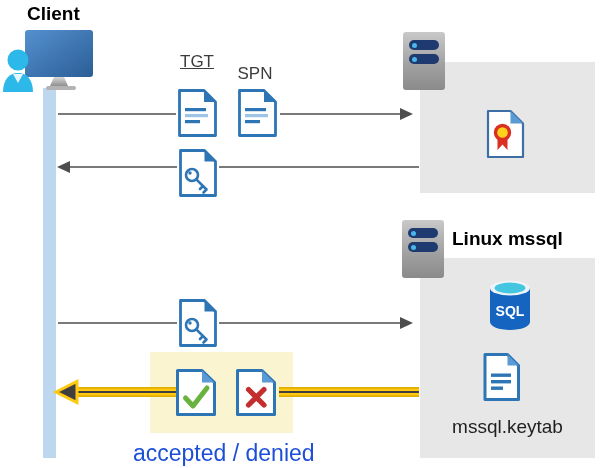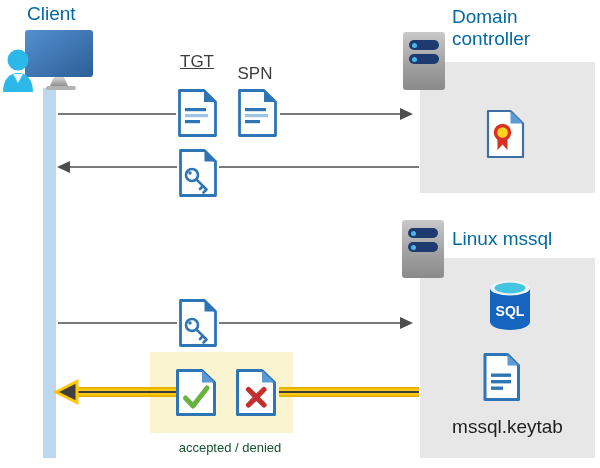--- a/index.html
+++ b/index.html
@@ -6,29 +6,29 @@
   .canvas{position:relative;width:600px;height:468px;background:#fff;overflow:hidden;
           font-family:"Liberation Sans",sans-serif;}
   .abs{position:absolute;}
   .gray-box{background:#e7e7e7;z-index:1;}
   .timeline{left:43px;top:88px;width:13px;height:370px;background:#bdd7ee;z-index:2;}
   .highlight-box{left:150px;top:352px;width:143px;height:81px;background:#fbf4d0;z-index:1;}
   .arrows{left:0;top:0;z-index:4;pointer-events:none;}
   .icon{z-index:6;}
   .icon svg{display:block;}
   .label{z-index:7;white-space:pre-line;}
-  .h-label{font-size:19px;font-weight:normal;color:#0369a1;line-height:22px;}
+  .h-label{font-size:19px;font-weight:bold;color:#000000;line-height:22px;}
   .client-label{left:27px;top:3px;}
   .dc-label{left:452px;top:6px;width:112px;}
   .linux-label{left:452px;top:228px;width:142px;}
   .msg-label{font-size:17px;color:#3c3c3c;text-align:center;}
   .tgt-label{left:175px;top:52px;width:44px;text-decoration:underline;}
   .spn-label{left:233px;top:64px;width:44px;}
   .keytab-label{left:420px;top:416px;width:175px;text-align:center;font-size:19px;color:#1f1f1f;}
-  .result-label{left:133px;top:440px;width:194px;text-align:center;font-size:13px;color:#14532d;}
+  .result-label{left:133px;top:440px;width:194px;font-size:23px;color:#1d4ed8;}
   .client-icon{left:2px;top:28px;z-index:3;}
   .dc-box{left:420px;top:62px;width:175px;height:131px;}
   .linux-box{left:420px;top:258px;width:175px;height:200px;}
   .dc-server{left:403px;top:32px;}
   .linux-server{left:402px;top:220px;}
   .server{width:42px;height:58px;border-radius:3px;box-sizing:border-box;padding-top:5px;
           background:linear-gradient(180deg,#c9c9c9 0%,#a2a2a2 55%,#8a8a8a 100%);}
   .pill{display:block;width:30px;height:10px;background:#1e3a6e;border-radius:5px;
         margin:3px auto 4px;position:relative;}
   .dot{position:absolute;left:3px;top:2.5px;width:5px;height:5px;background:#49b7ea;border-radius:50%;}
@@ -100,21 +100,20 @@
       </defs>
       <rect x="23" y="2" width="68" height="47" rx="3" fill="url(#gmon)"></rect>
       <polygon points="52,49 62,49 66,58 48,58" fill="url(#gstand)"></polygon>
       <rect x="44" y="58" width="30" height="4" rx="2" fill="#b3b3b3"></rect>
       <circle cx="16" cy="32" r="10.5" fill="#2cb9e9"></circle>
       <path d="M1 64 C1 52 7 45 16 45 C25 45 31 52 31 64 Z" fill="#2cb9e9"></path>
       <polygon points="11,46 21,46 16,55" fill="#eaf6fd"></polygon>
     </svg>
   </div>
 
-  <div class="abs label h-label dc-label">Domain controller</div>
   <div class="abs icon server dc-server">
     <span class="pill">
         <span class="dot"></span>
       </span>
     <span class="pill">
         <span class="dot"></span>
       </span>
   </div>
   <div class="abs icon cert-doc">
     <svg width="39" height="50" viewBox="0 0 39 50">

